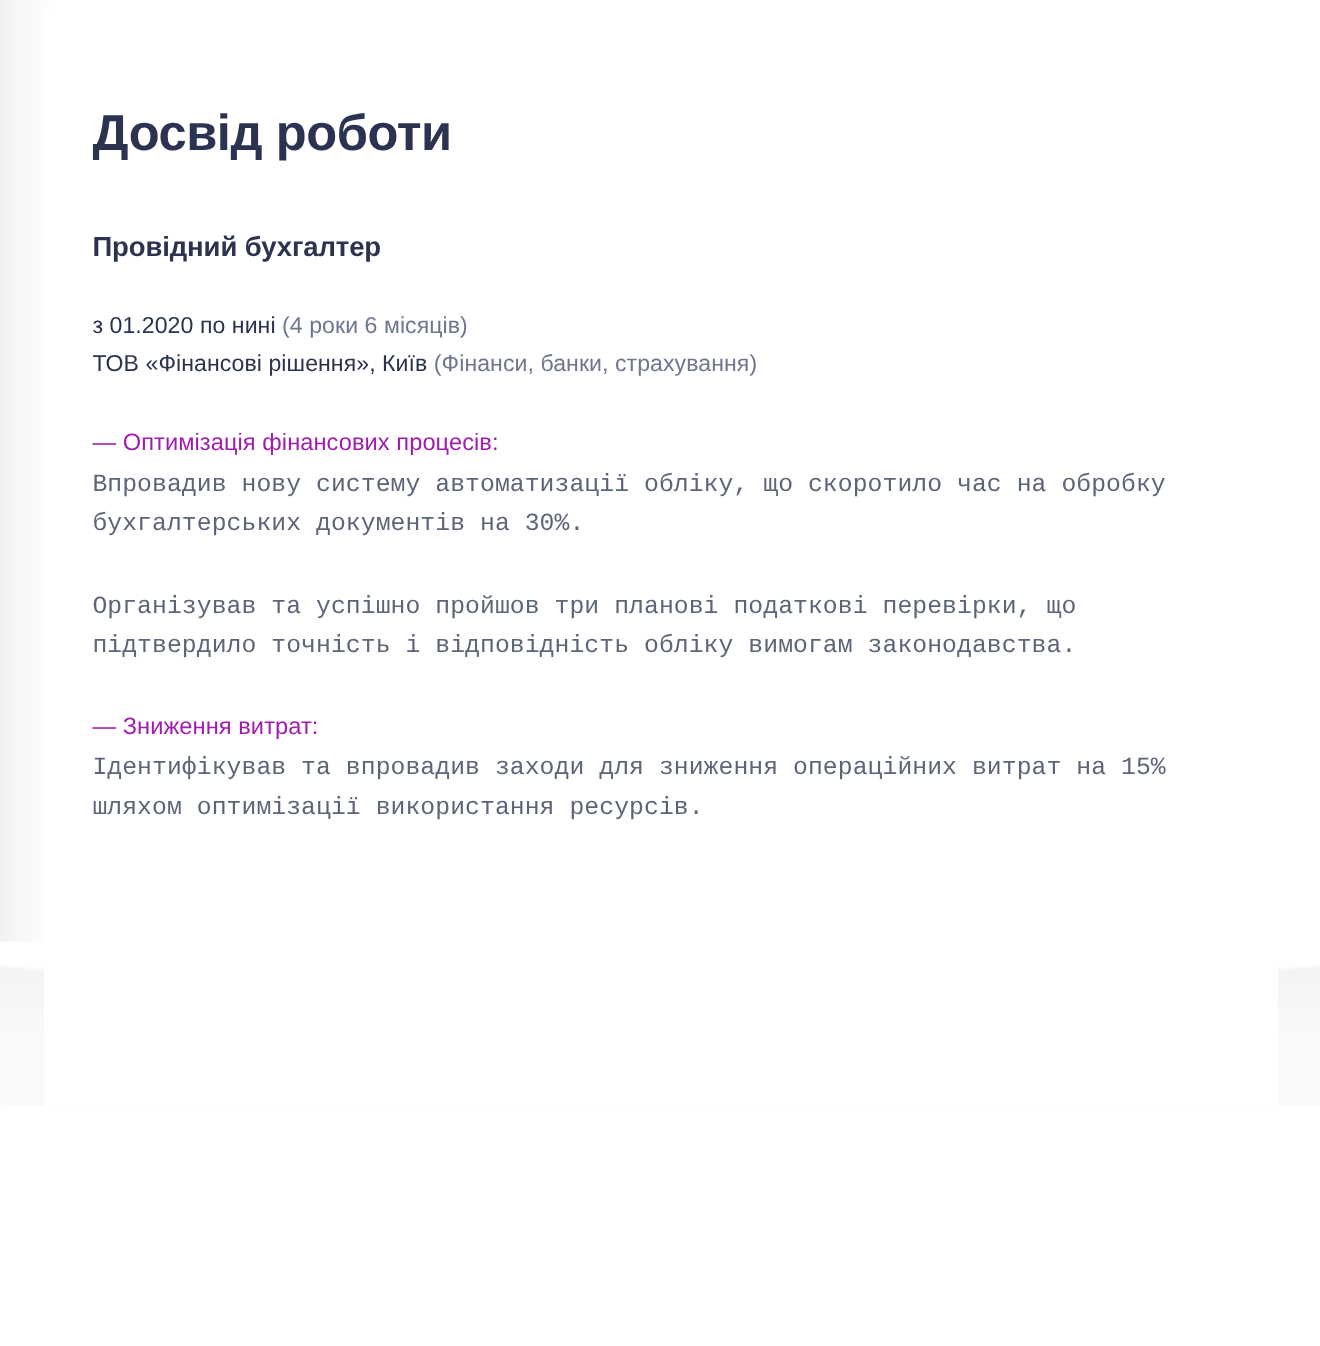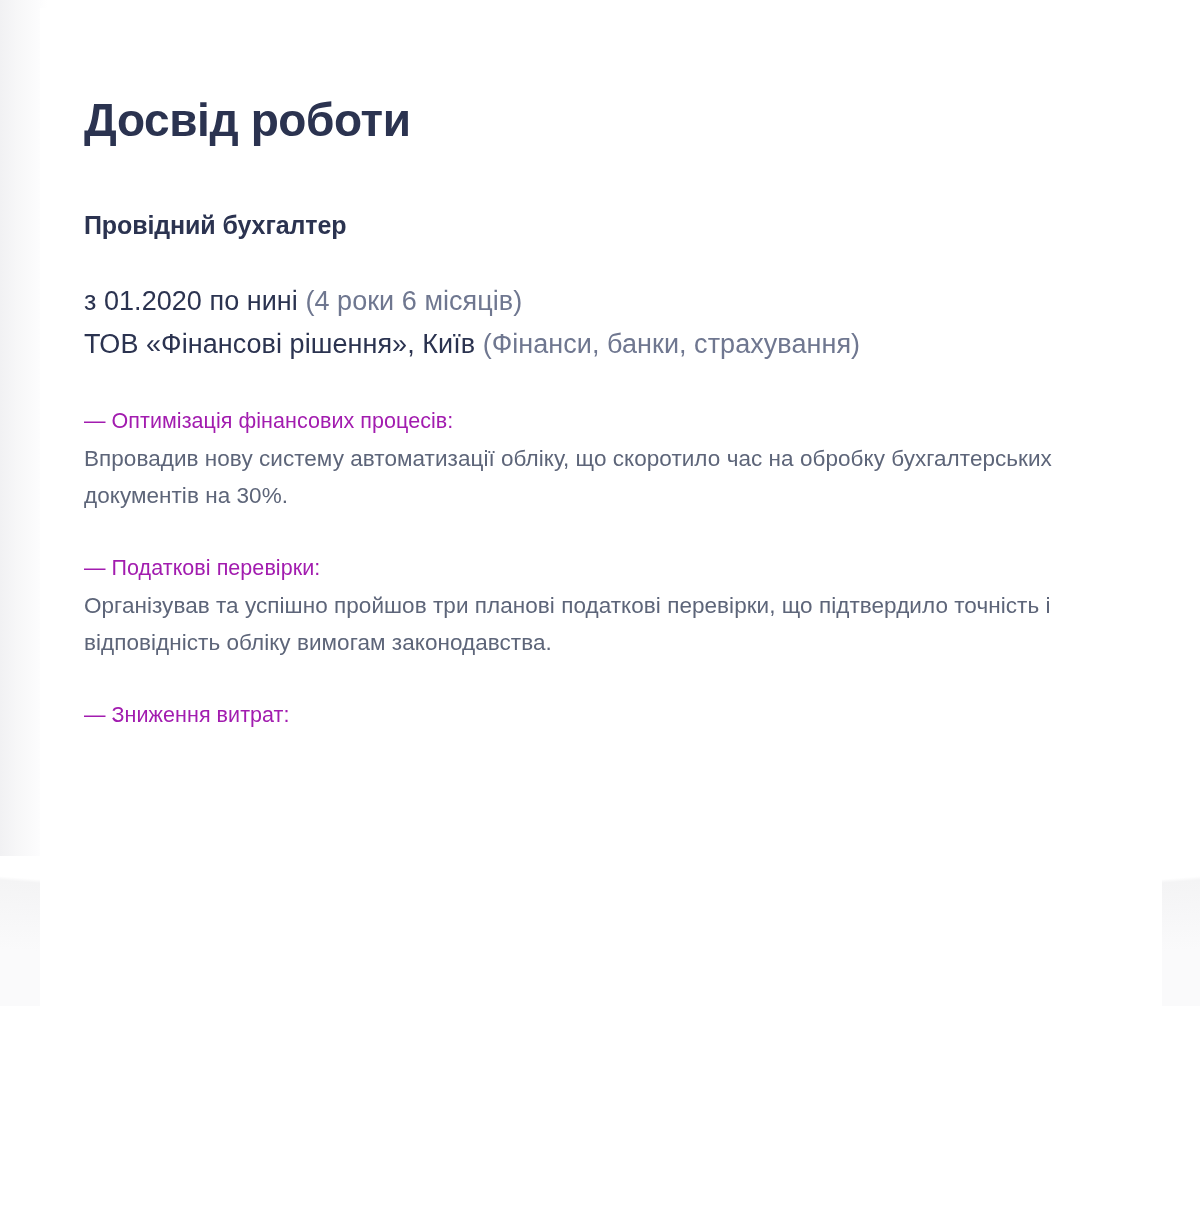--- a/index.html
+++ b/index.html
@@ -91,21 +91,21 @@
     font-weight: bold;
     letter-spacing: -0.1px;
     color: #2b3350;
   }
 
   .meta-block {
     margin-top: 40px;
   }
 
   .meta-line {
-    font-size: 27px;
+    font-size: 21px;
     line-height: 1.62;
     color: #2b3350;
     letter-spacing: 0.05px;
   }
 
   .meta-line .muted {
     color: #6f7790;
   }
 
   .section {
@@ -119,20 +119,21 @@
     letter-spacing: 0.05px;
   }
 
   .section-body {
     margin-top: 4px;
     font-size: 22.5px;
     line-height: 1.62;
     color: #5d6579;
     letter-spacing: 0.05px;
     max-width: 1030px;
+    font-family: Liberation Mono, monospace;
   }
 </style>
 </head>
 <body>
 
 <div class="stage">
 
   <div class="page-wave"></div>
 
   <div class="card"></div>
@@ -153,23 +154,23 @@
         <span class="muted">(Фінанси, банки, страхування)</span>
       </div>
     </div>
 
     <div class="section">
       <div class="section-head">— Оптимізація фінансових процесів:</div>
       <div class="section-body">Впровадив нову систему автоматизації обліку, що скоротило час на обробку бухгалтерських документів на 30%.</div>
     </div>
 
     <div class="section">
-      <div class="section-head">— Податкові перевірки:</div>
       <div class="section-body">Організував та успішно пройшов три планові податкові перевірки, що підтвердило точність і відповідність обліку вимогам законодавства.</div>
     </div>
 
     <div class="section">
       <div class="section-head">— Зниження витрат:</div>
+      <div class="section-body">Ідентифікував та впровадив заходи для зниження операційних витрат на 15% шляхом оптимізації використання ресурсів.</div>
     </div>
 
 
   </div>
 </div>
 
 </body></html>

